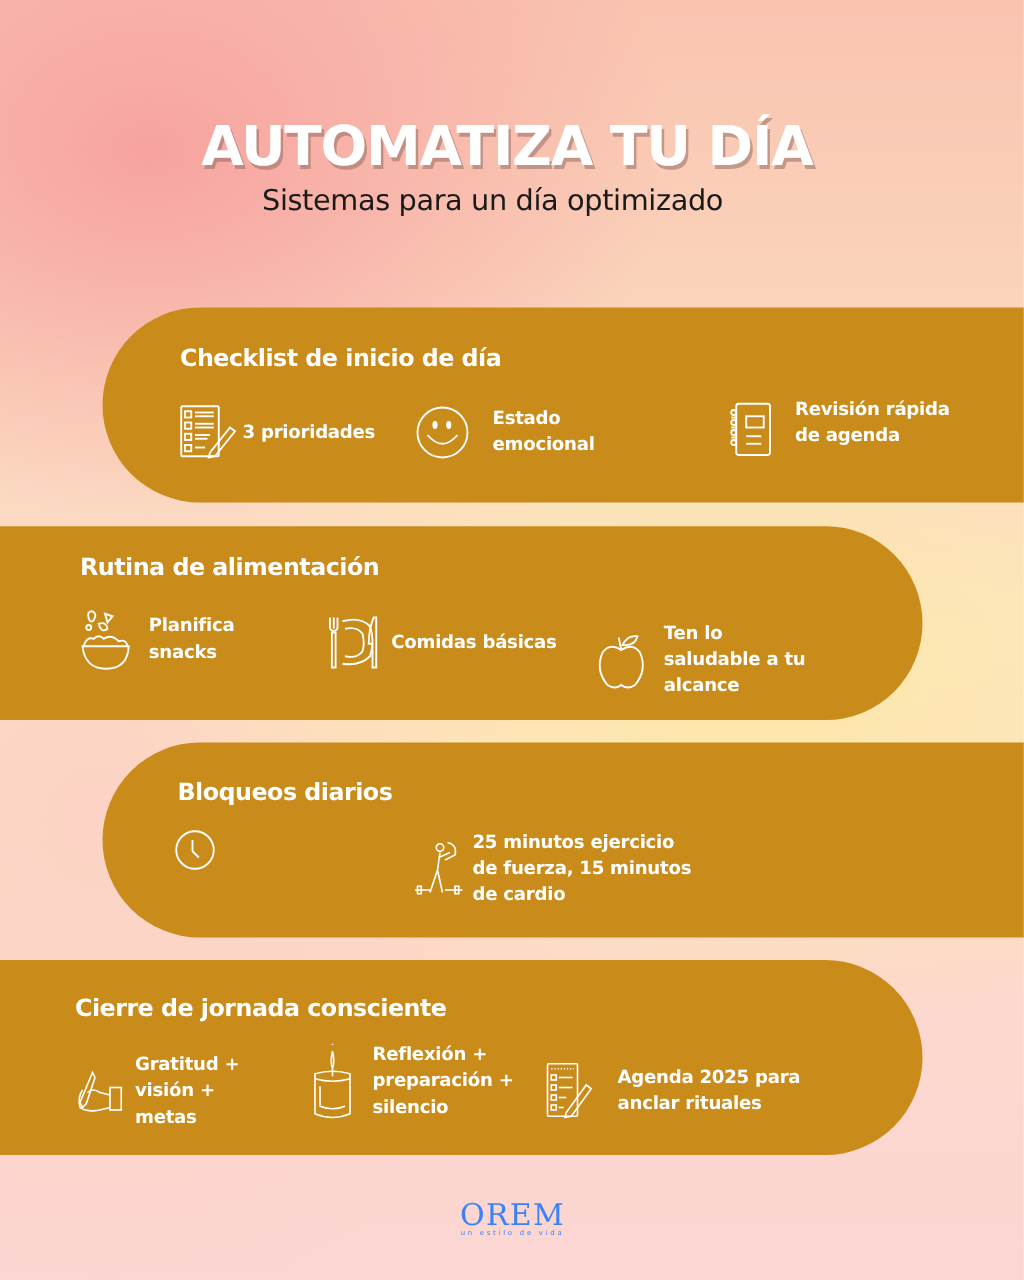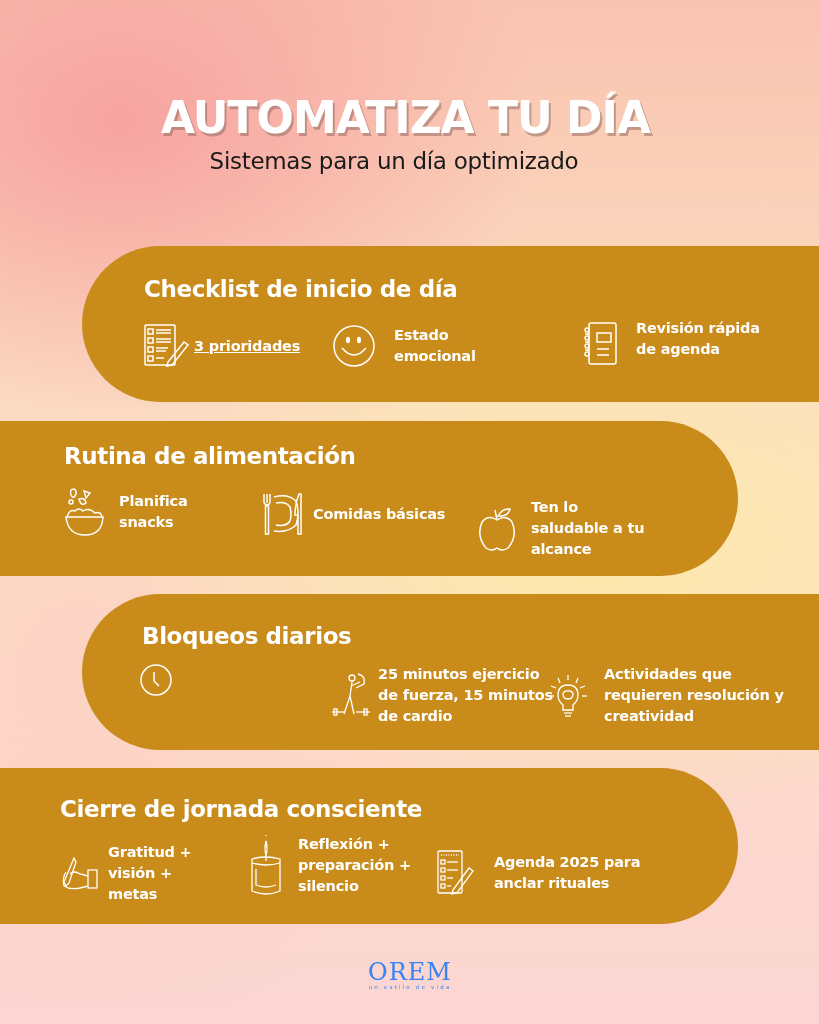--- a/index.html
+++ b/index.html
@@ -20,21 +20,21 @@
   .subtitle{
     position:absolute;top:148px;left:0;width:788px;text-align:center;
     font-family:"DejaVu Sans",sans-serif;font-size:23px;color:#1a1a1a;letter-spacing:-0.3px;
   }
   .card{
     position:absolute;background:#c98b1a;color:#fff;
   }
   .card.right{left:82px;right:-80px;border-radius:78px 0 0 78px;}
   .card.left{left:-80px;width:818px;border-radius:0 78px 78px 0;}
   .card-title{
-    position:absolute;font-weight:bold;font-size:23px;letter-spacing:-0.4px;
+    position:absolute;font-weight:bold;font-size:19px;letter-spacing:-0.4px;
   }
   .item{position:absolute;display:flex;align-items:center;}
   .item .ic{flex:0 0 auto;display:block;}
   .item .txt{font-weight:bold;font-size:14.5px;line-height:21px;letter-spacing:-0.2px;white-space:pre-line;}
   .logo{position:absolute;left:364px;top:958px;width:92px;text-align:center;color:#3b82f6;}
   .logo .name{font-family:"DejaVu Serif",serif;font-size:24px;letter-spacing:1px;}
   .logo .tag{font-size:5.5px;letter-spacing:2.2px;margin-top:-2px;}
   svg{overflow:visible;}
 </style>
 </head>
@@ -54,21 +54,21 @@
       <rect x="4" y="14" width="5" height="5"></rect>
         <line x1="12" y1="15" x2="27" y2="15"></line>
         <line x1="12" y1="18" x2="27" y2="18"></line>
       <rect x="4" y="23" width="5" height="5"></rect>
         <line x1="12" y1="24" x2="24" y2="24"></line>
         <line x1="12" y1="27" x2="22" y2="27"></line>
       <rect x="4" y="32" width="5" height="5"></rect>
         <line x1="12" y1="34" x2="20" y2="34"></line>
       <path d="M24 38 L40 18 L44 21 L28 41 L23 42 Z"></path>
     </svg>
-    <span class="txt" style="margin-left:2px;text-decoration:underline;">3 prioridades</span>
+    <span class="txt" style="margin-left:2px;">3 prioridades</span>
   </div>
   <div class="item" style="left:250px;top:78px;">
     <svg class="ic" width="44" height="44" viewBox="0 0 44 44" fill="none" stroke="#fff" stroke-width="1.5">
       <circle cx="22" cy="22" r="20"></circle>
       <ellipse cx="16" cy="16" rx="1.3" ry="2.5" fill="#fff"></ellipse>
         <ellipse cx="27" cy="16" rx="1.3" ry="2.5" fill="#fff"></ellipse>
       <path d="M10 24 Q22 38 34 24"></path>
     </svg>
     <span class="txt" style="margin-left:18px;">Estado
 emocional</span>
@@ -148,38 +148,20 @@
       <path d="M21 14 L30 10"></path>
       <line x1="2" y1="40" x2="14" y2="40"></line>
         <line x1="26" y1="40" x2="40" y2="40"></line>
       <rect x="4" y="37" width="3" height="6"></rect>
         <rect x="34" y="37" width="3" height="6"></rect>
     </svg>
     <span class="txt" style="margin-left:6px;">25 minutos ejercicio
 de fuerza, 15 minutos
 de cardio</span>
   </div>
-  <div class="item" style="left:466px;top:70px;">
-    <svg class="ic" width="40" height="44" viewBox="0 0 40 44" fill="none" stroke="#fff" stroke-width="1.3">
-      <line x1="20" y1="1" x2="20" y2="6"></line>
-        <line x1="10" y1="4" x2="12" y2="9"></line>
-        <line x1="30" y1="4" x2="28" y2="9"></line>
-      <line x1="3" y1="12" x2="8" y2="14"></line>
-        <line x1="37" y1="12" x2="32" y2="14"></line>
-      <line x1="1" y1="22" x2="6" y2="22"></line>
-        <line x1="34" y1="22" x2="39" y2="22"></line>
-      <path d="M20 11 Q10 11 10 21 Q10 27 15 31 L15 36 L25 36 L25 31 Q30 27 30 21 Q30 11 20 11 Z"></path>
-      <path d="M15 20 Q16 16 20 17 Q24 16 25 20 Q25 25 20 25 Q15 25 15 20 Z"></path>
-      <line x1="16" y1="39" x2="24" y2="39"></line>
-        <line x1="17" y1="42" x2="23" y2="42"></line>
-    </svg>
-    <span class="txt" style="margin-left:16px;">Actividades que
-requieren resolución y
-creatividad</span>
-  </div>
 </div>
 
 <div class="card left" style="top:768px;height:156px;">
   <div class="card-title" style="left:140px;top:28px;text-align:right;">Cierre de jornada consciente</div>
   <div class="item" style="left:330px;top:66px;">
     <svg class="ic" width="32" height="62" viewBox="0 0 32 62" fill="none" stroke="#fff" stroke-width="1.3">
       <line x1="16" y1="0" x2="16" y2="3" stroke-dasharray="1 2"></line>
       <path d="M16 6 Q14 14 16 20 Q18 14 16 6 Z"></path>
       <line x1="16" y1="20" x2="16" y2="26"></line>
       <path d="M2 24 Q16 20 30 24 L30 56 Q16 62 2 56 Z"></path>

